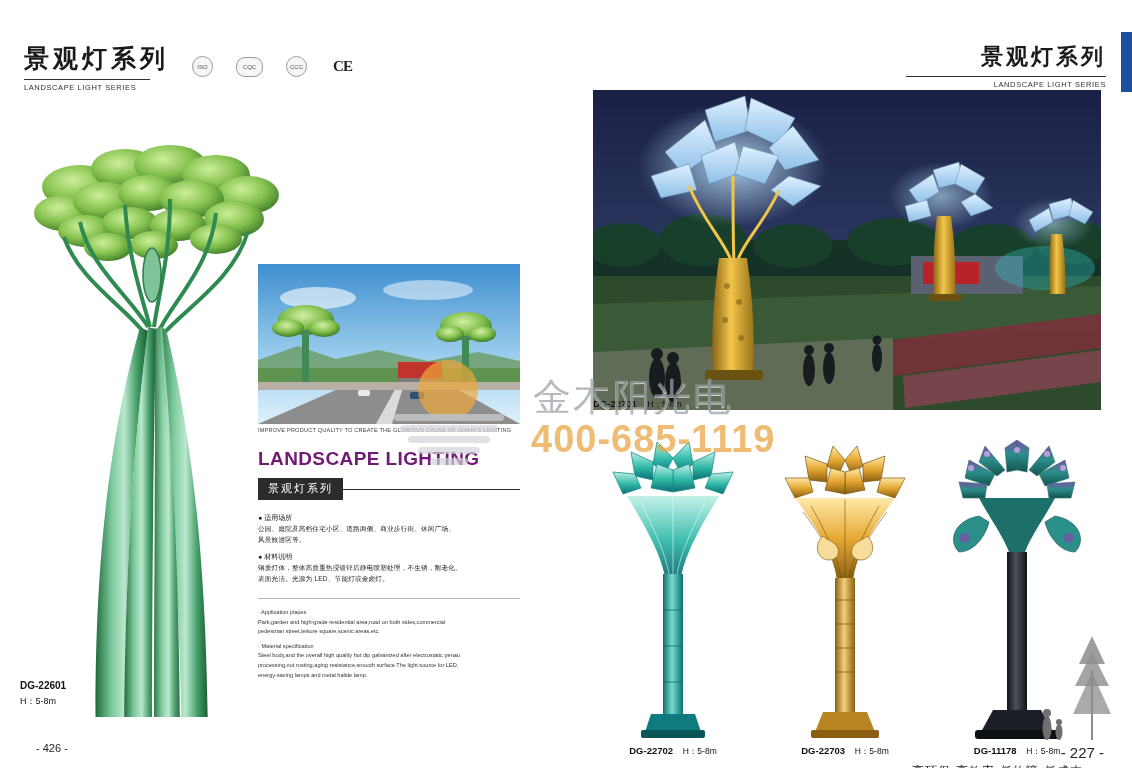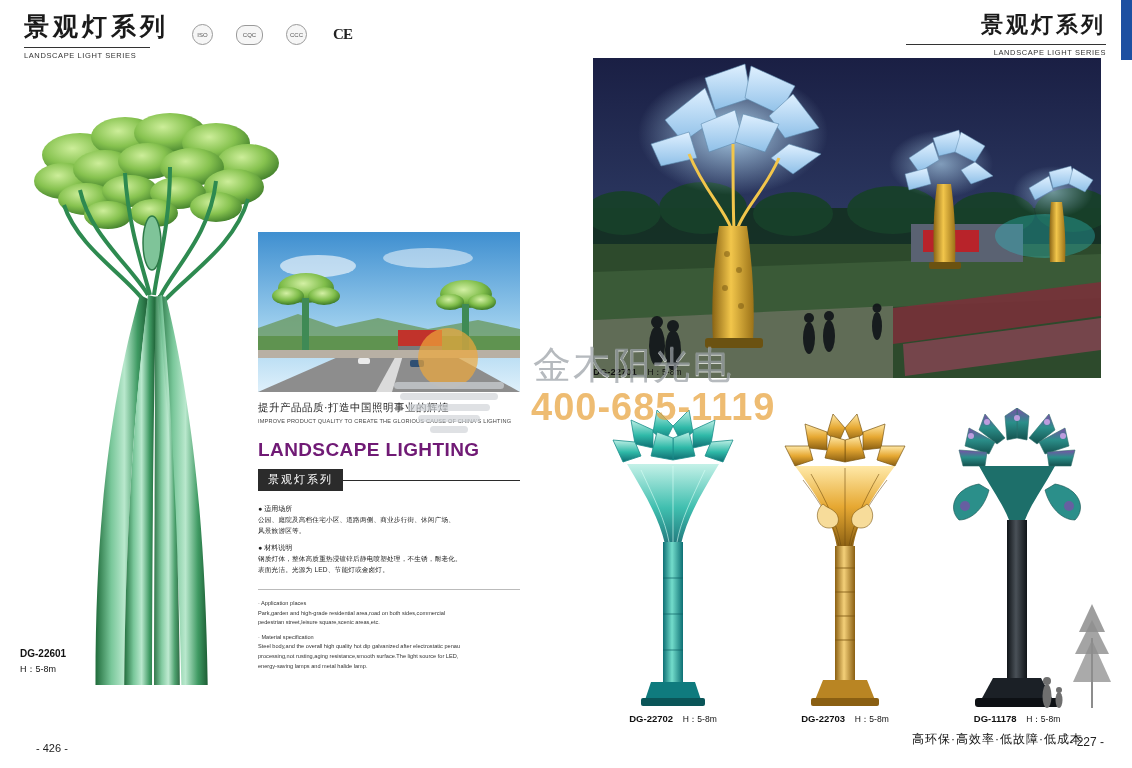--- a/index.html
+++ b/index.html
@@ -3,21 +3,21 @@
 <meta charset="utf-8">
 <style>
   html,body{margin:0;padding:0;}
   body{
     width:1132px;height:768px;
     background:#ffffff;
     font-family:"Liberation Sans", sans-serif;
     overflow:hidden;
     position:relative;
   }
-  .page{position:absolute;inset:0;}
+  .page{position:absolute;inset:0;margin-top:32px;}
 
   
   .hdr-left{
     position:absolute;left:24px;top:10px;width:300px;
   }
   .hdr-left .cn{
     font-family:"Liberation Serif", serif;
     font-size:25px;font-weight:bold;color:#1a1a1a;letter-spacing:4px;
   }
   .hdr-left .rule{
@@ -100,21 +100,21 @@
   .lamp-cell .cap{
     position:absolute;left:0;right:0;bottom:12px;text-align:center;font-size:9.5px;color:#111;
   }
   .lamp-cell .cap b{font-weight:bold;}
   .cap-sub{
     position:absolute;right:20px;bottom:0;font-size:12px;color:#111;letter-spacing:1px;
   }
 
   
   .pg-left{position:absolute;left:36px;bottom:14px;font-size:11px;color:#222;}
-  .pg-right{position:absolute;right:28px;bottom:19px;font-size:12px;color:#222;}
+  .pg-right{position:absolute;right:28px;bottom:7px;font-size:15px;color:#222;}
 
   
   .wm{
     position:absolute;left:358px;top:318px;width:420px;height:130px;
     pointer-events:none;opacity:.72;
   }
   .wm .wm-cn{
     position:absolute;left:175px;top:22px;font-size:38px;font-weight:normal;
     color:#9aa0a6;font-family:"Liberation Serif", serif;letter-spacing:2px;
     text-shadow:0 1px 0 #fff;
@@ -264,21 +264,20 @@
           <rect x="204" y="72" width="7" height="46" fill="#3f8a55"></rect>
         </g>
 
         <rect x="140" y="98" width="44" height="16" fill="#c1332b"></rect>
         <rect x="140" y="114" width="44" height="4" fill="#7a7a7a"></rect>
 
         <rect x="100" y="126" width="12" height="6" rx="2" fill="#eaeaea"></rect>
         <rect x="152" y="128" width="14" height="7" rx="2" fill="#2f4f73"></rect>
       </svg>
     </div>
-    <div class="mid-cap-cn">提升产品品质·打造中国照明事业的辉煌</div>
     <div class="mid-cap-en">IMPROVE PRODUCT QUALITY TO CREATE THE GLORIOUS CAUSE OF CHINA'S LIGHTING</div>
 
     <div class="mid-title">LANDSCAPE LIGHTING</div>
     <div class="mid-badge-row">
       <div class="mid-badge">景观灯系列</div>
       <div class="mid-badge-line"></div>
     </div>
 
     <div class="spec">
       <div class="bullet">● 适用场所</div>

